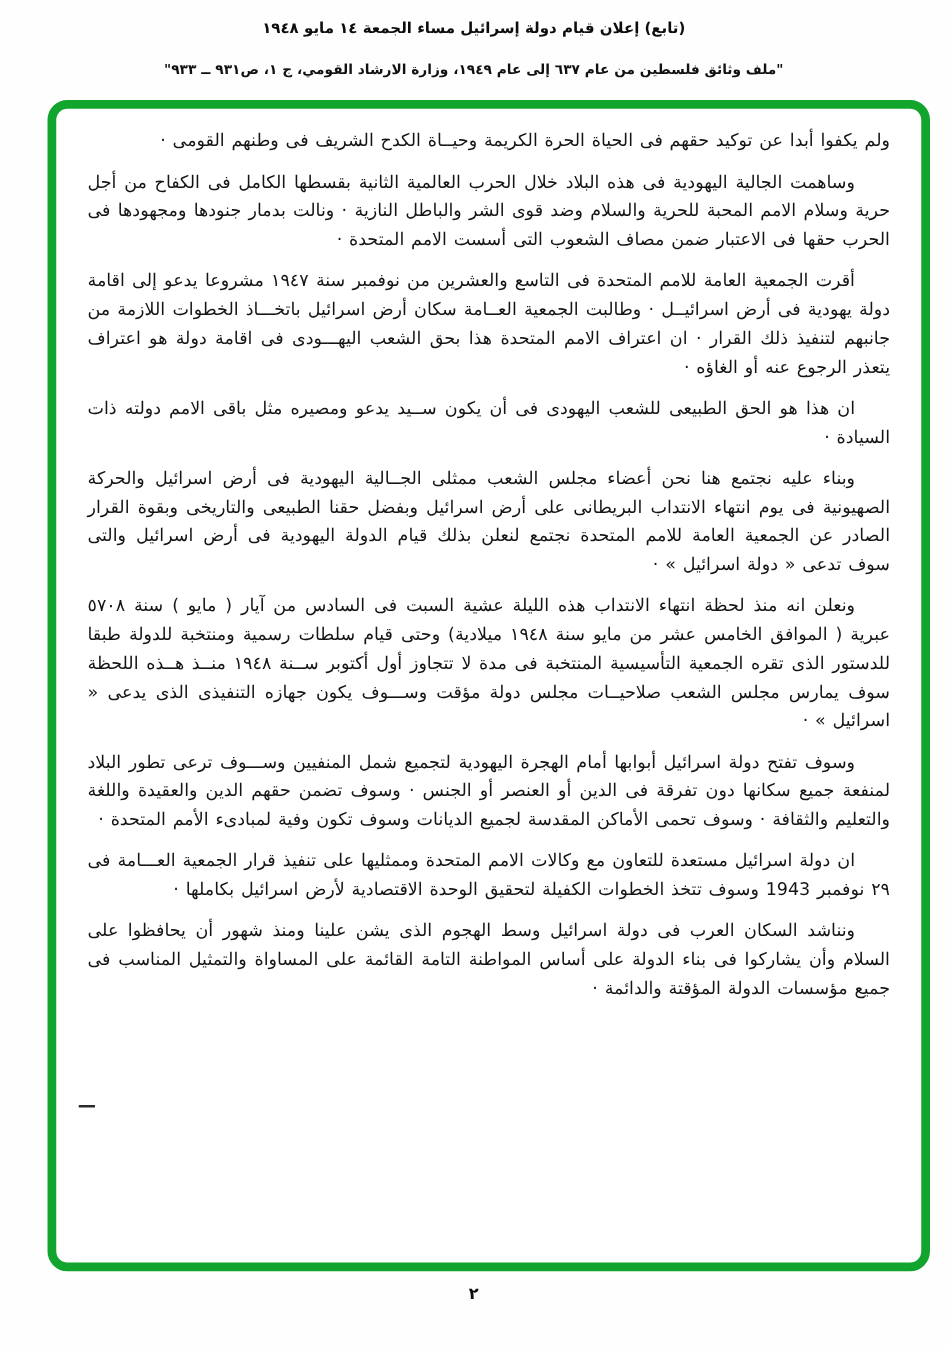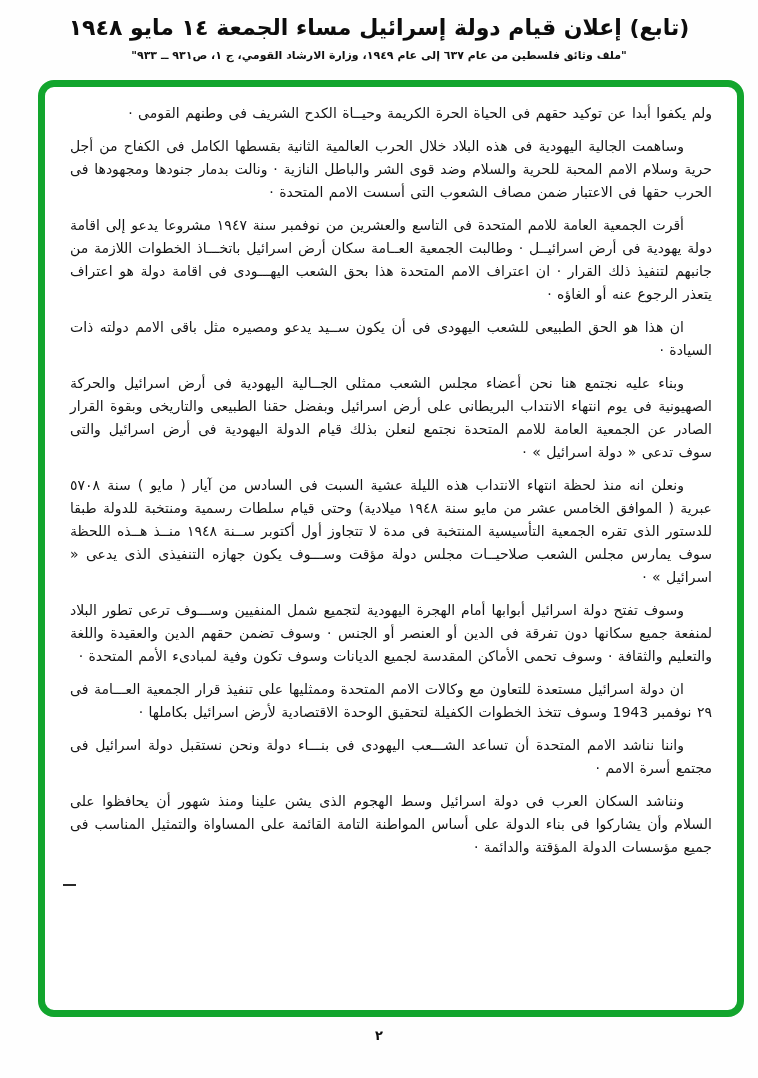--- a/index.html
+++ b/index.html
@@ -13,21 +13,21 @@
     width: 758px; height: 1078px;
     background: #fefefe;
     overflow: hidden;
     color: #141414;
   }
   .title {
     position: absolute;
     top: 15px; left: 0; right: 0;
     text-align: center;
     direction: rtl;
-    font-size: 22px;
+    font-size: 12px;
     font-weight: bold;
     color: #0d0d0d;
     letter-spacing: 0.5px;
   }
   .source {
     position: absolute;
     top: 49px; left: 0; right: 0;
     text-align: center;
     direction: rtl;
     font-size: 11px;
@@ -85,21 +85,20 @@
   <div class="frame">
     <div class="content">
       <p class="no-indent">ولم يكفوا أبدا عن توكيد حقهم فى الحياة الحرة الكريمة وحيــاة الكدح الشريف فى وطنهم القومى ·</p>
       <p>وساهمت الجالية اليهودية فى هذه البلاد خلال الحرب العالمية الثانية بقسطها الكامل فى الكفاح من أجل حرية وسلام الامم المحبة للحرية والسلام وضد قوى الشر والباطل النازية · ونالت بدمار جنودها ومجهودها فى الحرب حقها فى الاعتبار ضمن مصاف الشعوب التى أسست الامم المتحدة ·</p>
       <p>أقرت الجمعية العامة للامم المتحدة فى التاسع والعشرين من نوفمبر سنة ١٩٤٧ مشروعا يدعو إلى اقامة دولة يهودية فى أرض اسرائيــل · وطالبت الجمعية العــامة سكان أرض اسرائيل باتخـــاذ الخطوات اللازمة من جانبهم لتنفيذ ذلك القرار · ان اعتراف الامم المتحدة هذا بحق الشعب اليهـــودى فى اقامة دولة هو اعتراف يتعذر الرجوع عنه أو الغاؤه ·</p>
       <p>ان هذا هو الحق الطبيعى للشعب اليهودى فى أن يكون ســيد يدعو ومصيره مثل باقى الامم دولته ذات السيادة ·</p>
       <p>وبناء عليه نجتمع هنا نحن أعضاء مجلس الشعب ممثلى الجــالية اليهودية فى أرض اسرائيل والحركة الصهيونية فى يوم انتهاء الانتداب البريطانى على أرض اسرائيل وبفضل حقنا الطبيعى والتاريخى وبقوة القرار الصادر عن الجمعية العامة للامم المتحدة نجتمع لنعلن بذلك قيام الدولة اليهودية فى أرض اسرائيل والتى سوف تدعى « دولة اسرائيل » ·</p>
       <p>ونعلن انه منذ لحظة انتهاء الانتداب هذه الليلة عشية السبت فى السادس من آيار ( مايو ) سنة ٥٧٠٨ عبرية ( الموافق الخامس عشر من مايو سنة ١٩٤٨ ميلادية) وحتى قيام سلطات رسمية ومنتخبة للدولة طبقا للدستور الذى تقره الجمعية التأسيسية المنتخبة فى مدة لا تتجاوز أول أكتوبر ســنة ١٩٤٨ منــذ هــذه اللحظة سوف يمارس مجلس الشعب صلاحيــات مجلس دولة مؤقت وســـوف يكون جهازه التنفيذى الذى يدعى « اسرائيل » ·</p>
       <p>وسوف تفتح دولة اسرائيل أبوابها أمام الهجرة اليهودية لتجميع شمل المنفيين وســـوف ترعى تطور البلاد لمنفعة جميع سكانها دون تفرقة فى الدين أو العنصر أو الجنس · وسوف تضمن حقهم الدين والعقيدة واللغة والتعليم والثقافة · وسوف تحمى الأماكن المقدسة لجميع الديانات وسوف تكون وفية لمبادىء الأمم المتحدة ·</p>
       <p>ان دولة اسرائيل مستعدة للتعاون مع وكالات الامم المتحدة وممثليها على تنفيذ قرار الجمعية العـــامة فى ٢٩ نوفمبر 1943 وسوف تتخذ الخطوات الكفيلة لتحقيق الوحدة الاقتصادية لأرض اسرائيل بكاملها ·</p>
-      <p>واننا نناشد الامم المتحدة أن تساعد الشـــعب اليهودى فى بنـــاء دولة ونحن نستقبل دولة اسرائيل فى مجتمع أسرة الامم ·</p>
       <p>ونناشد السكان العرب فى دولة اسرائيل وسط الهجوم الذى يشن علينا ومنذ شهور أن يحافظوا على السلام وأن يشاركوا فى بناء الدولة على أساس المواطنة التامة القائمة على المساواة والتمثيل المناسب فى جميع مؤسسات الدولة المؤقتة والدائمة ·</p>
     </div>
   </div>
 
   <div class="margin-dash"></div>
 
   <div class="page-number">٢</div>
 
 </div>
 

